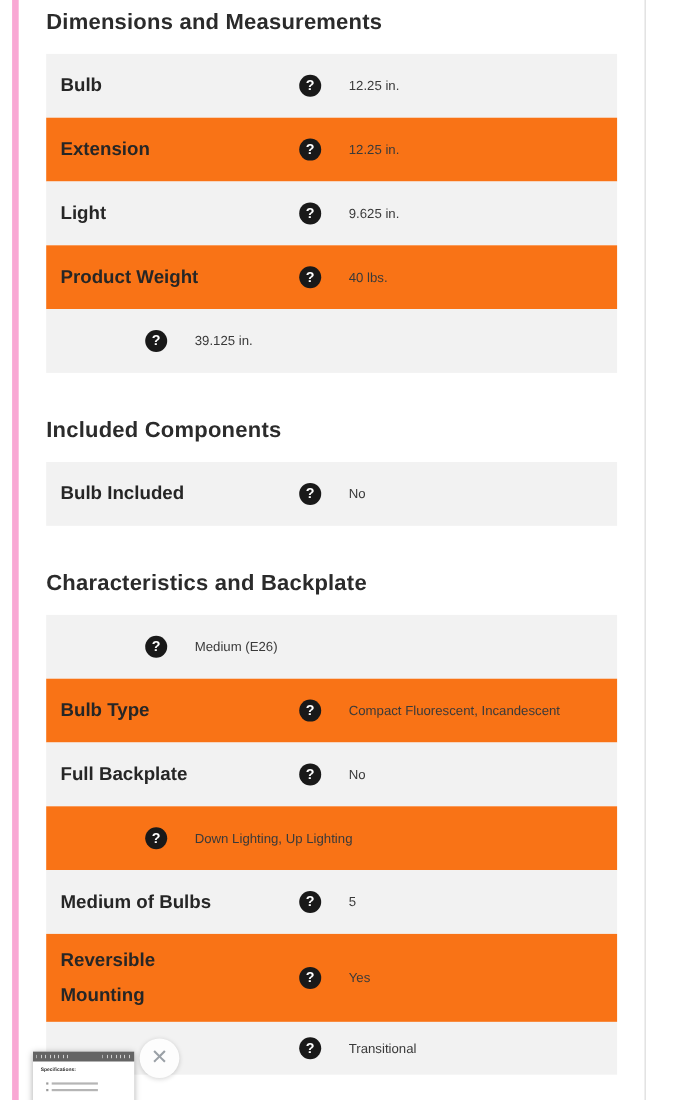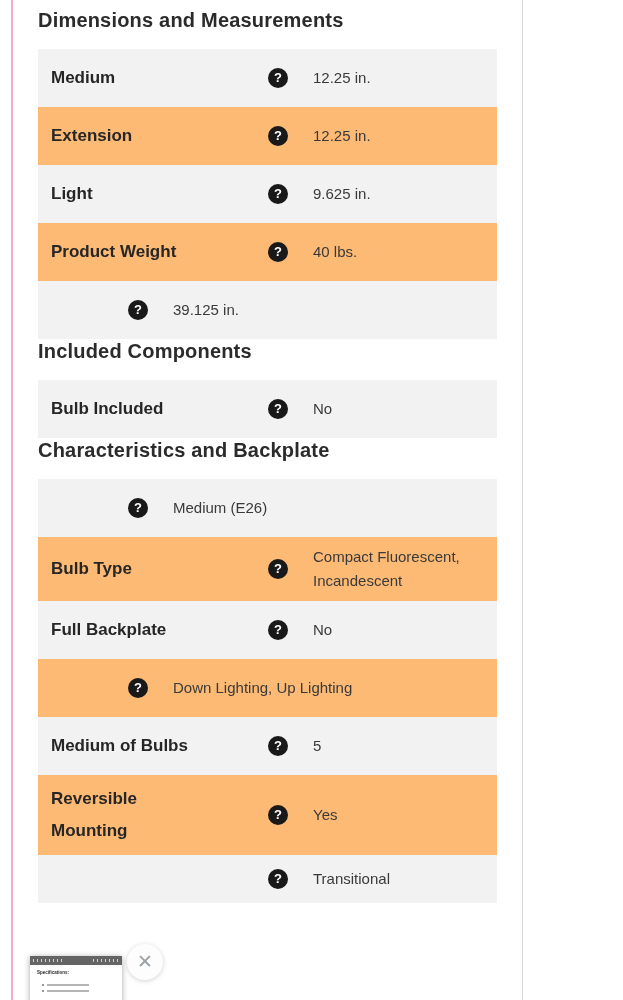--- a/index.html
+++ b/index.html
@@ -7,44 +7,44 @@
     padding: 0;
     width: 623px;
     height: 1000px;
     overflow: hidden;
     background: #ffffff;
     font-family: "Liberation Sans", sans-serif;
   }
   .card {
     box-sizing: border-box;
     margin-left: 11px;
-    width: 512px;
+    width: 576px;
     min-height: 1000px;
-    border-left: 2px solid #f9a8d4;
+    border-left: 6px solid #f9a8d4;
     border-right: 1px solid #d7d7d7;
     padding: 8px 25px 0 25px;
     background: #ffffff;
   }
-  .spec-section { }
+  .spec-section { margin-top: 40px; }
   .spec-section:first-child { margin-top: 0; }
   .section-title {
     margin: 0 0 17px 0;
     font-size: 20px;
     line-height: 24px;
     font-weight: bold;
     color: #2b2b2b;
     letter-spacing: 0.2px;
   }
   .row {
     box-sizing: border-box;
     display: flex;
     align-items: center;
     min-height: 58px;
     padding: 8px 20px 8px 13px;
-    background: #fdba74;
+    background: #f97316;
   }
   .row--shaded { background: #f2f2f2; }
   .row--partial { min-height: 48px; height: 48px; }
   .row-label {
     flex: 0 0 140px;
     width: 140px;
     font-size: 17px;
     line-height: 32px;
     font-weight: bold;
     color: #262626;
@@ -63,21 +63,21 @@
     font-size: 13px;
     font-weight: bold;
     line-height: 20px;
     text-align: center;
     cursor: pointer;
     display: inline-flex;
     align-items: center;
     justify-content: center;
   }
   .row-value {
-    font-size: 15px;
+    font-size: 12px;
     line-height: 24px;
     color: #3a3a3a;
     max-width: 255px;
   }
   
   .pip {
     position: fixed;
     left: 30px;
     top: 944px;
     z-index: 10;
@@ -157,21 +157,21 @@
   }
 </style>
 </head>
 <body>
 
 <div class="card">
 
   <section class="spec-section">
     <h2 class="section-title">Dimensions and Measurements</h2>
     <div class="row row--shaded">
-      <div class="row-label">Medium</div>
+      <div class="row-label">Bulb</div>
       <button class="help">
           <span>?</span>
         </button>
       <div class="row-value">12.25 in.</div>
     </div>
     <div class="row">
       <div class="row-label">Extension</div>
       <button class="help">
           <span>?</span>
         </button>

